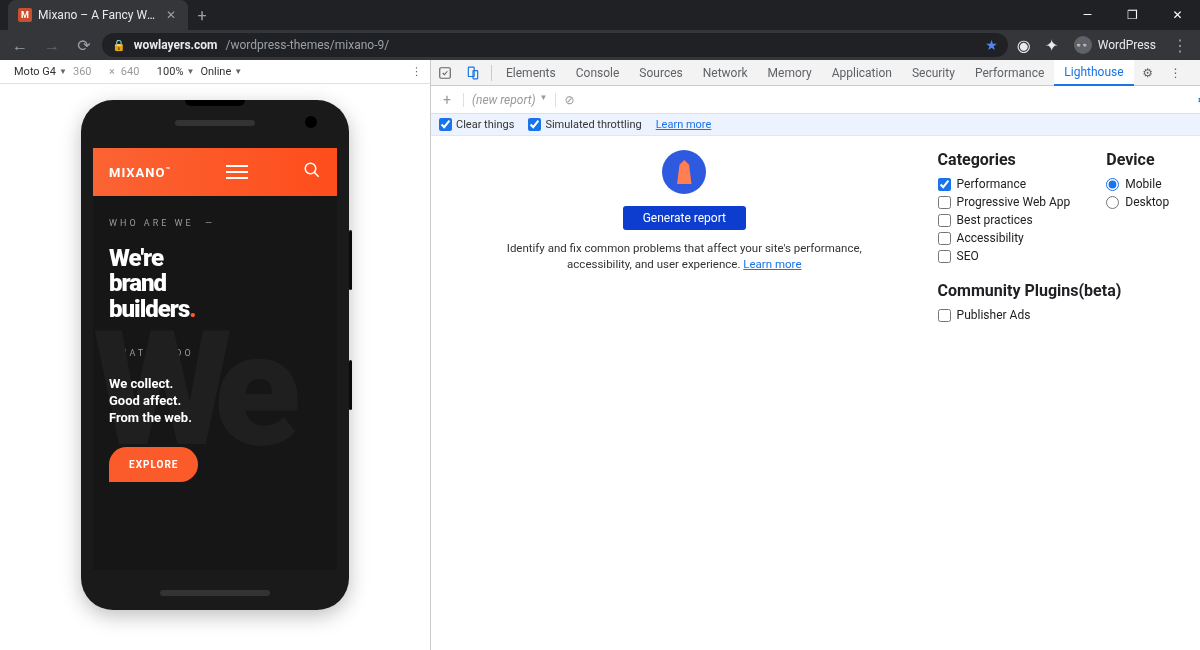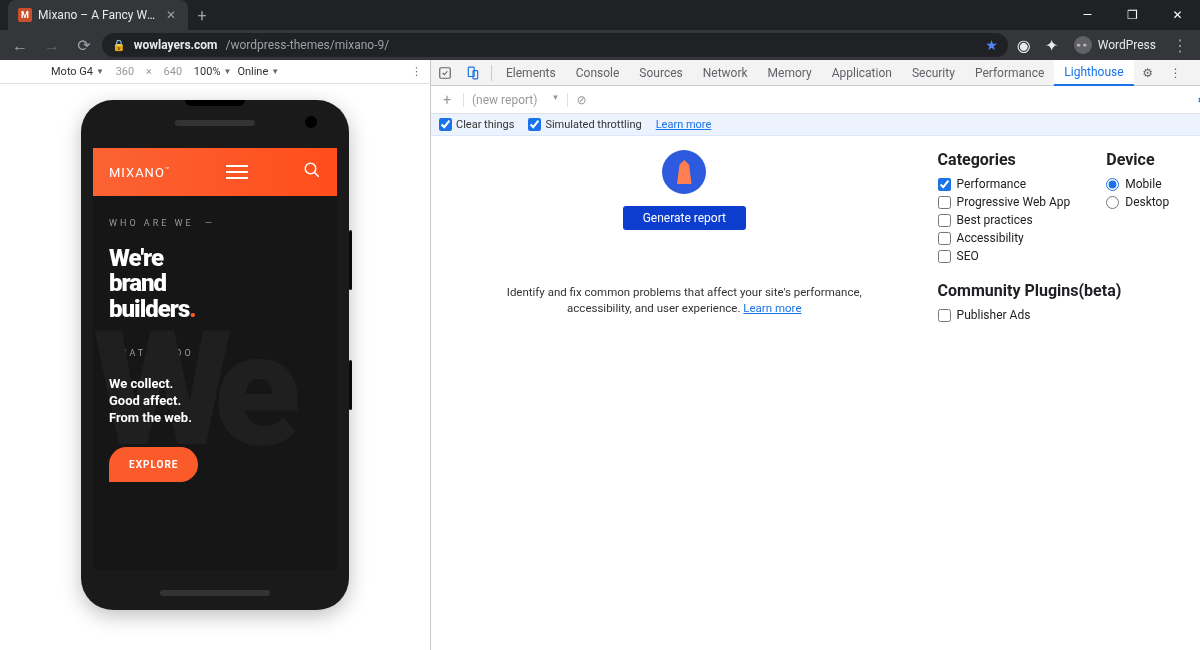--- a/index.html
+++ b/index.html
@@ -23,45 +23,45 @@
 .lock { color: #9aa0a6; font-size: 11px; }
 .ext-icon { width: 24px; height: 24px; display: flex; align-items: center; justify-content: center; color: #e8eaed; cursor: pointer; }
 .incog-pill { display: flex; align-items: center; gap: 6px; color: #e8eaed; font-size: 12px; margin: 0 6px; }
 .incog-glyph { width: 18px; height: 18px; border-radius: 50%; background: #5f6368; display: flex; align-items: center; justify-content: center; font-size: 11px; }
 
 
 .main { flex: 1; display: flex; }
 
 
 .viewport-pane { flex: 0 0 430px; display: flex; flex-direction: column; background: #fff; }
-.device-toolbar { height: 24px; background: #fff; border-bottom: 1px solid #e0e0e0; display: flex; align-items: center; justify-content: center; gap: 6px; font-size: 11px; color: #333; padding-left: 37px; }
+.device-toolbar { height: 24px; background: #fff; border-bottom: 1px solid #e0e0e0; display: flex; align-items: center; justify-content: center; gap: 6px; font-size: 11px; color: #333; }
 .dt-select { display: flex; align-items: center; gap: 3px; cursor: pointer; }
 .dt-select .arrow { font-size: 8px; color: #666; }
-.dt-dim { width: 30px; text-align: center; color: #999; }
+.dt-dim { width: 30px; color: #999; }
 .dt-x { color: #999; }
 .dt-more { margin-left: auto; margin-right: 8px; cursor: pointer; color: #666; }
 .dt-spacer { margin-left: 8px; }
 
 .device-area { flex: 1; background: #fff; display: flex; align-items: flex-start; justify-content: center; padding-top: 16px; }
 
 
 .phone { width: 268px; height: 510px; background: #1a1a1a; border-radius: 32px; padding: 48px 12px 40px 12px; position: relative; box-shadow: 0 6px 20px rgba(0,0,0,.25); }
 .phone::before { content: ""; position: absolute; top: 0; left: 50%; transform: translateX(-50%); width: 60px; height: 6px; background: #000; border-radius: 0 0 8px 8px; }
 .speaker { position: absolute; top: 20px; left: 50%; transform: translateX(-50%); width: 80px; height: 6px; background: #333; border-radius: 4px; }
 .camera { position: absolute; top: 16px; right: 32px; width: 12px; height: 12px; background: #000; border-radius: 50%; }
 .home-bar { position: absolute; bottom: 14px; left: 50%; transform: translateX(-50%); width: 110px; height: 6px; background: #333; border-radius: 4px; }
 .side-btn { position: absolute; right: -3px; background: #0a0a0a; width: 3px; border-radius: 2px; }
 .side-btn.b1 { top: 130px; height: 60px; }
 .side-btn.b2 { top: 260px; height: 50px; }
 
 .screen { width: 100%; height: 100%; background: #161616; overflow: hidden; position: relative; }
 
 
 .site-header { background: linear-gradient(90deg, #fb6333, #ff4d1c); height: 48px; display: flex; align-items: center; padding: 0 16px; justify-content: space-between; }
-.logo { color: #fff; font-weight: 400; font-size: 13px; letter-spacing: 1px; }
+.logo { color: #fff; font-weight: 700; font-size: 13px; letter-spacing: 1px; }
 .logo sup { font-size: 7px; vertical-align: super; }
 .hamburger { display: flex; flex-direction: column; gap: 4px; cursor: pointer; }
 .hamburger span { display: block; width: 22px; height: 2px; background: #fff; }
 .search-icon { color: #fff; font-size: 16px; cursor: pointer; }
 
 .site-body { padding: 22px 16px; color: #fff; position: relative; }
 .ghost { position: absolute; top: 100px; left: 0px; font-size: 160px; font-weight: 900; color: #1f1f1f; letter-spacing: -16px; pointer-events: none; }
 .eyebrow { font-size: 9px; letter-spacing: 3px; color: #9a9a9a; margin-bottom: 18px; }
 .eyebrow .dash { color: #9a9a9a; margin-left: 6px; }
 .headline { font-size: 24px; font-weight: 900; line-height: 1.06; letter-spacing: -1px; position: relative; z-index: 2; }
@@ -74,34 +74,34 @@
 .devtools { flex: 1; display: flex; flex-direction: column; border-left: 1px solid #cacaca; background: #fff; }
 .dt-tabs { height: 26px; background: #f3f3f3; border-bottom: 1px solid #cacaca; display: flex; align-items: center; font-size: 12px; color: #5f6368; gap: 0; }
 .dt-tabs .tabbtn { padding: 12px 10px; height: 15px; display: flex; align-items: center; cursor: pointer; }
 .dt-tabs .tabbtn.active { color: #1a73e8; border-bottom: 2px solid #1a73e8; background: #fff; }
 .dt-tabs .icon-btn { width: 28px; display: flex; align-items: center; justify-content: center; cursor: pointer; }
 .dt-tabs .icon-btn.active { color: #1a73e8; }
 .dt-tabs .spacer { flex: 1; }
 
 .dt-sub { height: 28px; background: #fff; border-bottom: 1px solid #e0e0e0; display: flex; align-items: center; padding: 0 8px; font-size: 12px; color: #5f6368; gap: 8px; }
 .plus-btn { color: #999; cursor: pointer; font-size: 14px; width: 16px; text-align: center; }
-.report-select { color: #999; display: flex; align-items: flex-start; gap: 14px; }
+.report-select { color: #999; font-style: italic; display: flex; align-items: flex-start; gap: 4px; }
 .dt-sub .spacer { flex: 1; }
 .gear { color: #1a73e8; cursor: pointer; font-size: 14px; }
 
 .dt-opts { height: 22px; background: #edf3fe; border-bottom: 1px solid #dce7fb; display: flex; align-items: center; padding: 0 8px; font-size: 11px; color: #333; gap: 14px; }
 .dt-opts label { display: flex; align-items: center; gap: 4px; }
 .dt-opts a { color: #1a73e8; text-decoration: underline; cursor: pointer; }
 
 .lh-body { flex: 1; display: flex; padding: 14px 20px; font-size: 12px; }
 .lh-center { flex: 1; display: flex; flex-direction: column; align-items: center; }
 .lh-logo { width: 44px; height: 44px; border-radius: 50%; background: #2e5adf; display: flex; align-items: center; justify-content: center; margin-bottom: 12px; }
 .lh-logo-inner { width: 24px; height: 24px; background: #ff7e52; border-radius: 4px 4px 2px 2px; position: relative; clip-path: polygon(20% 100%, 80% 100%, 70% 20%, 50% 0%, 30% 20%); }
 .gen-btn { background: #0c3dcf; color: #fff; border: none; padding: 5px 20px; border-radius: 3px; font-size: 12px; cursor: pointer; margin-bottom: 10px; }
-.lh-desc { color: #333; font-size: 11.5px; text-align: center; max-width: 380px; line-height: 1.4; margin-top: 44px; }
+.lh-desc { color: #333; font-size: 11.5px; text-align: center; max-width: 380px; line-height: 1.4; }
 .lh-desc a { color: #1a73e8; text-decoration: underline; cursor: pointer; }
 
 .lh-side { width: 280px; padding-left: 20px; }
 .lh-cols { display: flex; gap: 36px; }
 .lh-col h4 { font-size: 16px; font-weight: 700; margin-bottom: 8px; color: #202124; }
 .lh-col label { display: flex; align-items: center; gap: 6px; font-size: 12px; color: #202124; margin-bottom: 4px; cursor: pointer; }
 .lh-col input { margin: 0; }
 .lh-plugins { margin-top: 14px; }
 
 input[type=checkbox], input[type=radio] { accent-color: #1a73e8; }

